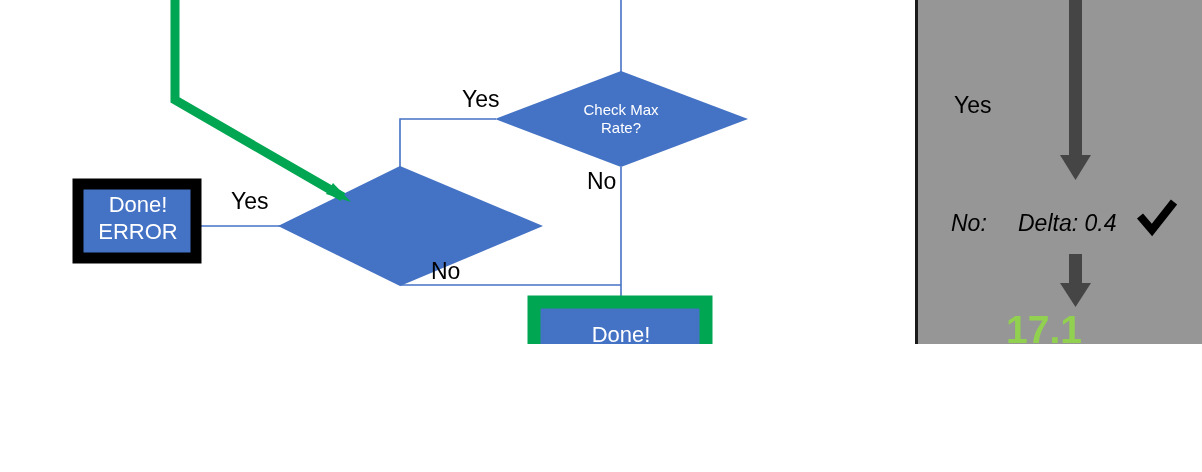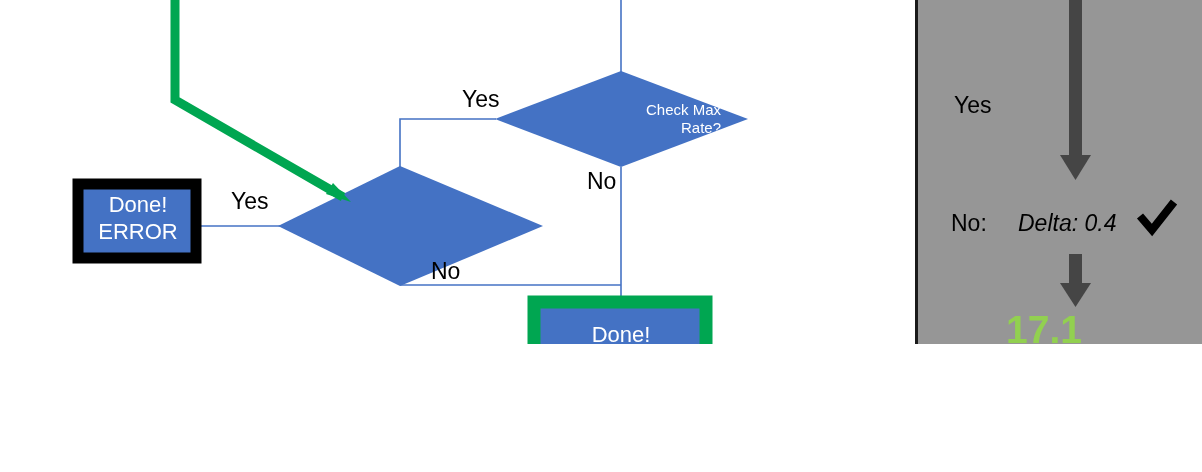--- a/index.html
+++ b/index.html
@@ -49,21 +49,20 @@
     position: absolute;
     color: #ffffff;
     text-align: center;
     line-height: 1.22;
     white-space: pre-line;
     pointer-events: none;
   }
   #text-check-max {
     left: 521px; top: 101px; width: 200px;
     font-size: 15px;
-    text-align: right;
   }
   #text-rate-gt {
     left: 311px; top: 199px; width: 200px;
     font-size: 15px;
   }
   #text-done-error {
     left: 82px; top: 192px; width: 112px;
     font-size: 22px;
   }
   #text-done {
@@ -88,21 +87,21 @@
     top: 0;
   }
   .status-text {
     position: absolute;
     color: #000000;
     font-size: 23px;
     line-height: 1;
     white-space: nowrap;
   }
   #status-yes   { left: 36px;  top: 94px; }
-  #status-no    { left: 33px;  top: 212px; }
+  #status-no    { left: 33px;  top: 212px; font-style: italic; }
   #status-delta { left: 100px; top: 212px; font-style: italic; }
   #status-value {
     position: absolute;
     left: 88px;
     top: 310px;
     color: #92d050;
     font-size: 39px;
     font-weight: bold;
     line-height: 1;
     white-space: nowrap;

